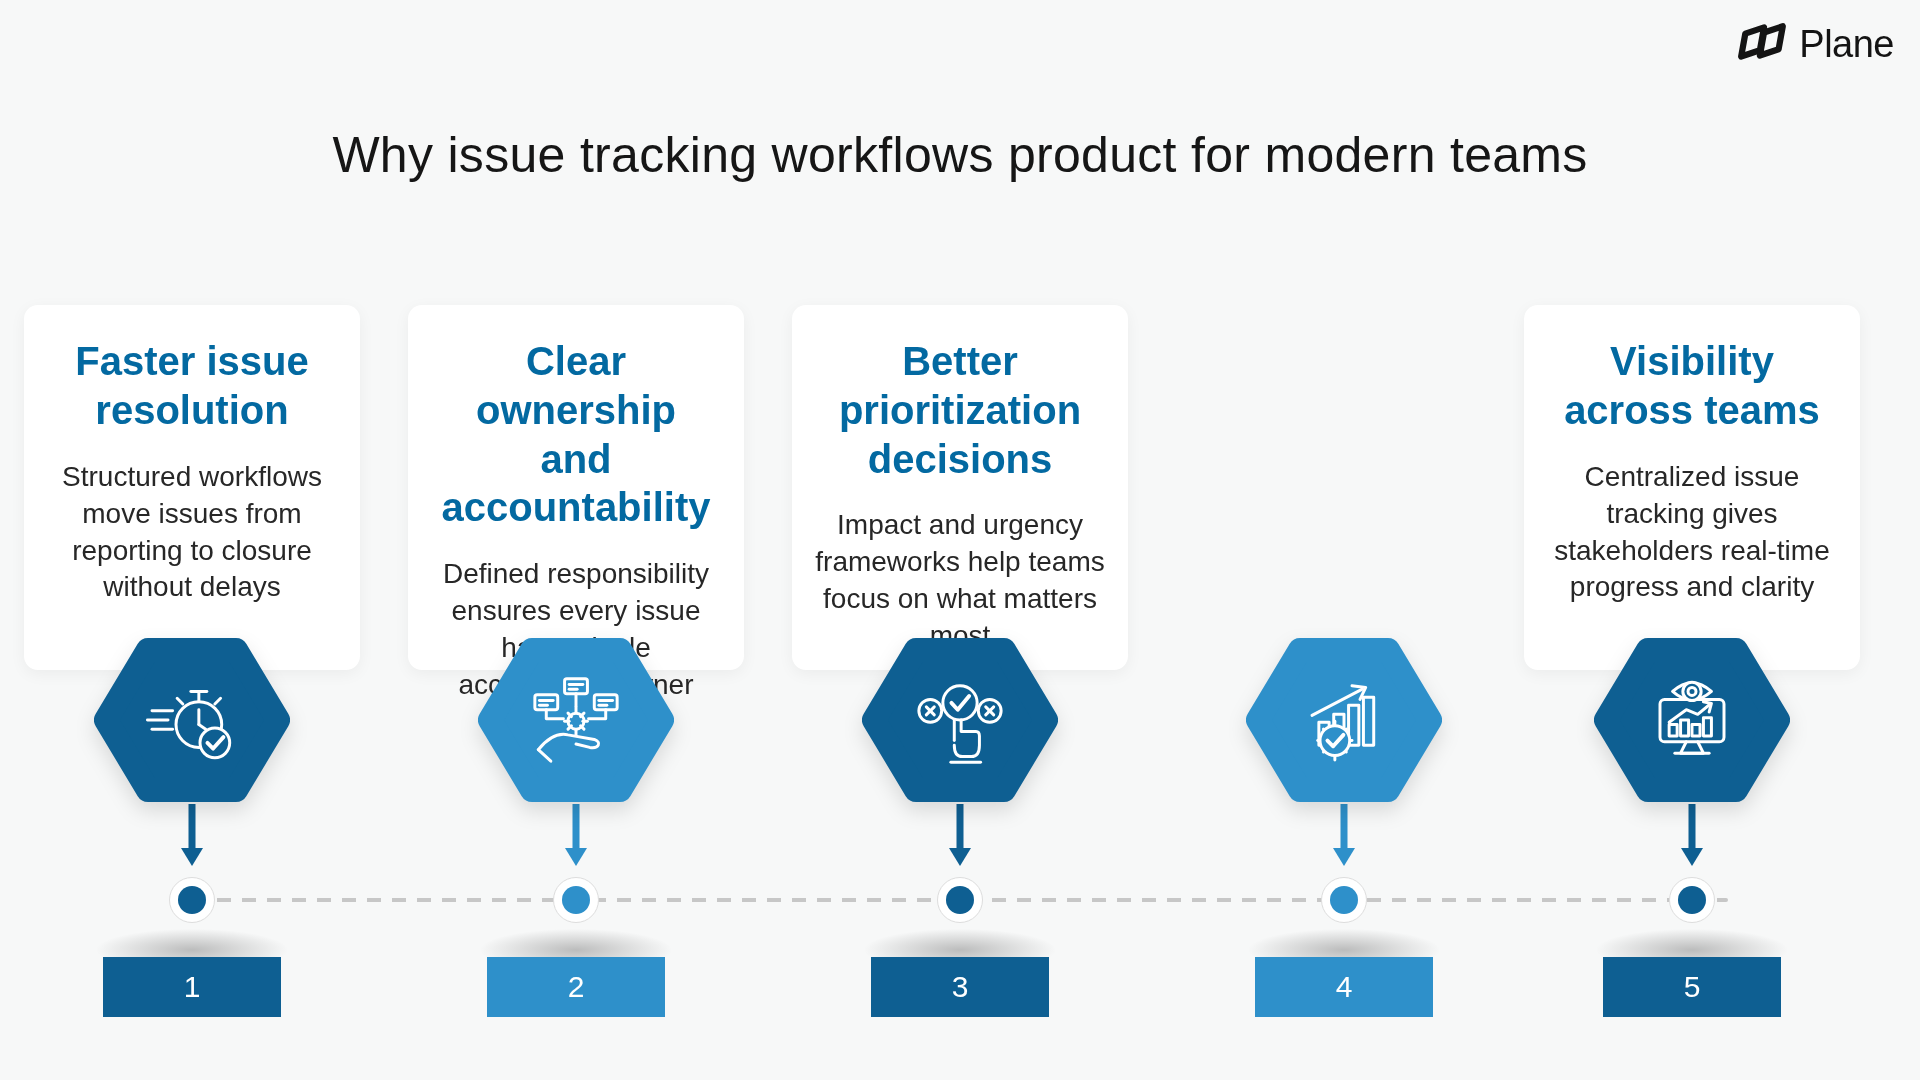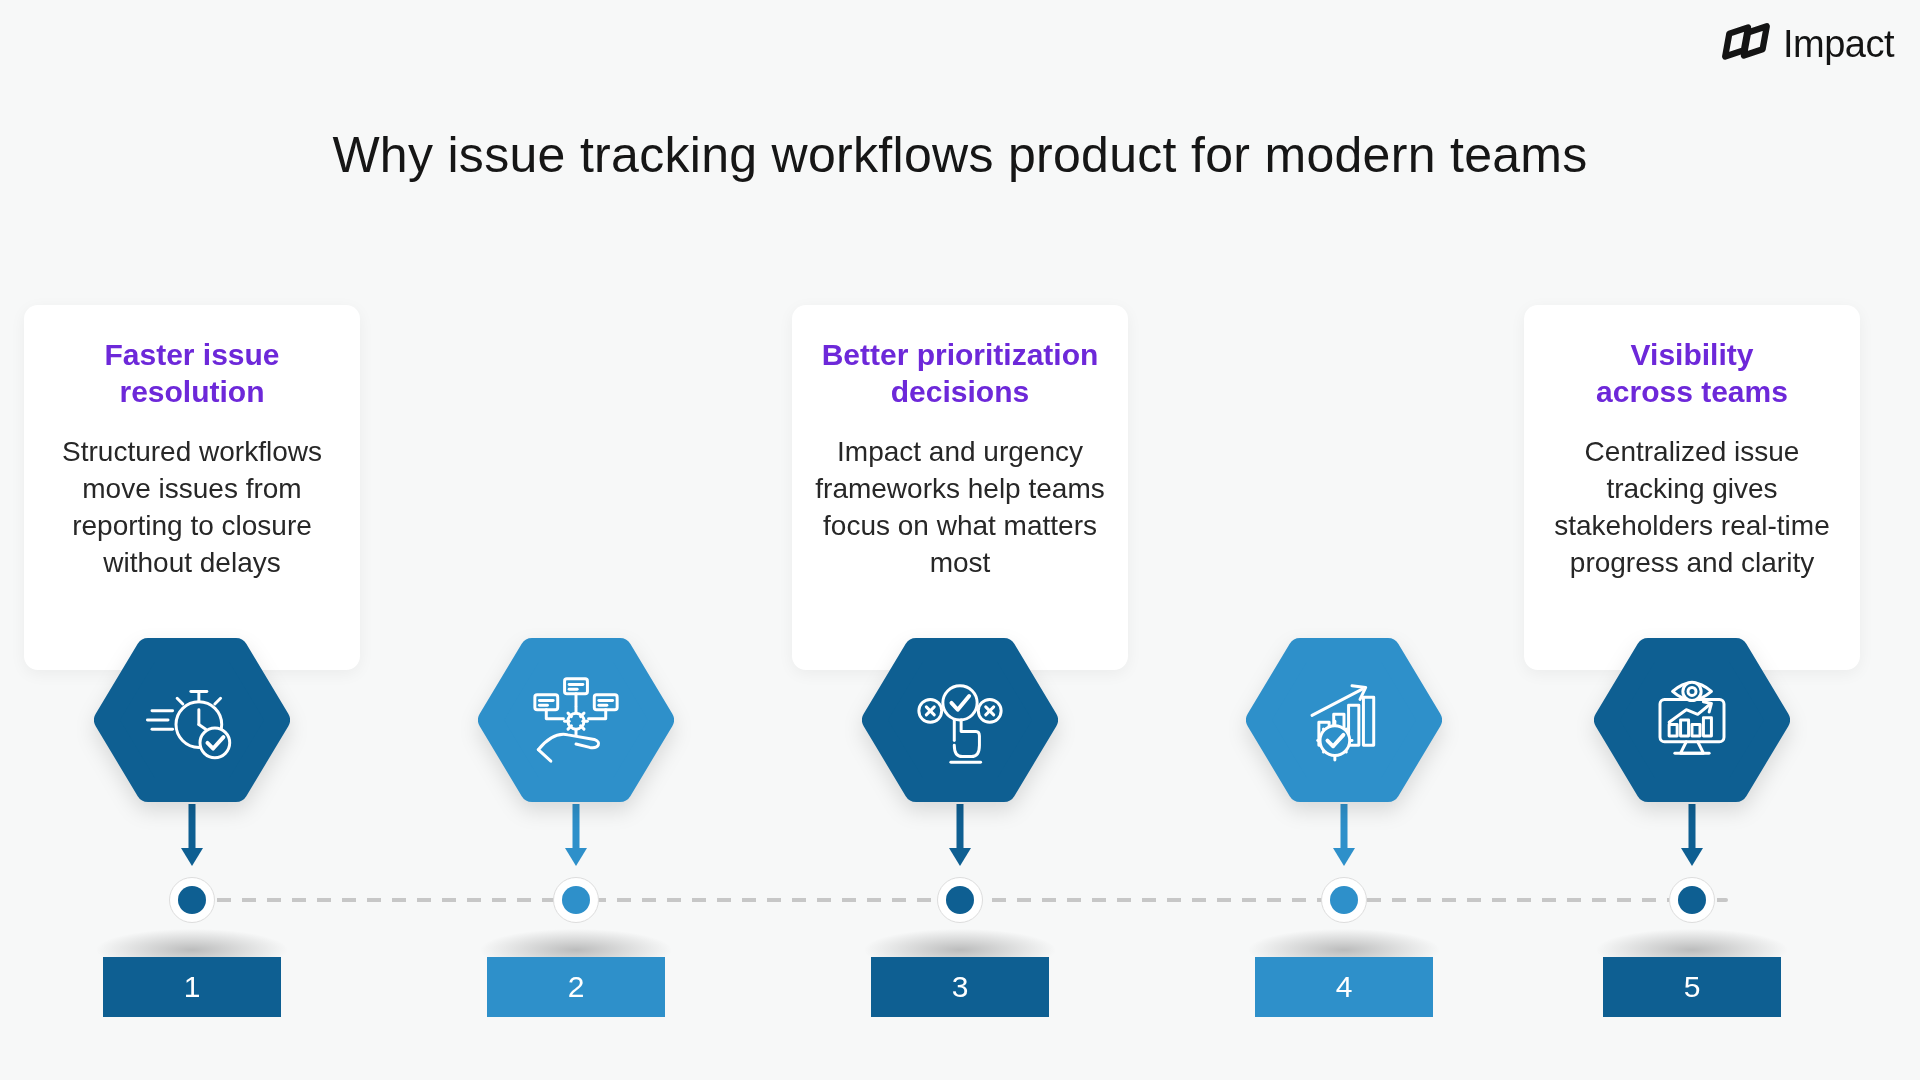--- a/index.html
+++ b/index.html
@@ -21,21 +21,21 @@
   [data-tone="dark"]  { --tone:#0e5f92; }
   [data-tone="light"] { --tone:#2e90ca; }
 
   
   .col { position:absolute; top:0; width:384px; height:100%; z-index:2; }
   .col0 { left:0; } .col1 { left:384px; } .col2 { left:768px; } .col3 { left:1152px; } .col4 { left:1500px;text-decoration:underline; }
 
   .card { position:absolute; top:305px; left:24px; width:336px; height:365px;
           background:#ffffff; border-radius:14px; box-shadow:0 4px 16px rgba(0,0,0,0.05);
           padding:32px 22px 0 22px; text-align:center; }
-  .card-title { font-size:30px; font-weight:600; color:#6d28d9; line-height:1.22;
+  .card-title { font-size:40px; font-weight:600; color:#0369a1; line-height:1.22;
                 white-space:pre-line; }
   .card-desc { margin-top:24px; font-size:28px; font-weight:400; color:#272727;
                line-height:1.32; }
 
   .hex-wrap { position:absolute; top:636px; left:92px; width:200px; height:168px; z-index:3;
               filter:drop-shadow(0 9px 10px rgba(0,0,0,0.12)); }
   .hex-shape { fill:var(--tone); stroke:var(--tone); stroke-width:24; stroke-linejoin:round; }
   .icon { position:absolute; top:36px; left:52px; width:96px; height:96px; }
   .icon * { stroke:#ffffff; stroke-width:2.6; fill:none; stroke-linecap:round; stroke-linejoin:round; }
   .icon .cut { fill:var(--tone); }
@@ -63,21 +63,21 @@
 </head>
 <body>
 
 <div class="stage">
 
   <div class="logo">
     <svg class="logo-mark" viewBox="0 0 50 42">
       <path d="M8 11 L26 5 L22 27 L4 33 Z" fill="none" stroke="#141414" stroke-width="6" stroke-linejoin="round"></path>
       <path d="M26 10 L44 4 L40 26 L22 32 Z" fill="#f7f8f8" stroke="#141414" stroke-width="6" stroke-linejoin="round"></path>
     </svg>
-    <span class="logo-text">Impact</span>
+    <span class="logo-text">Plane</span>
   </div>
 
   <div class="main-title">Why issue tracking workflows product for modern teams</div>
 
   <div class="timeline"></div>
 
   <div class="col col0" data-tone="dark">
     <div class="card">
       <div class="card-title">Faster issue
 resolution</div>
@@ -109,20 +109,25 @@
     <div class="dot">
         <div class="dot-inner"></div>
       </div>
     <div class="numbox-shadow"></div>
     <div class="numbox">
       <span class="numbox-label">1</span>
     </div>
   </div>
 
   <div class="col col1" data-tone="light">
+    <div class="card">
+      <div class="card-title">Clear ownership
+and accountability</div>
+      <div class="card-desc">Defined responsibility ensures every issue has a single accountable owner</div>
+    </div>
     <div class="hex-wrap">
       <svg viewBox="0 0 200 168" width="200" height="168">
         <polygon class="hex-shape" points="14,84 56,14 144,14 186,84 144,154 56,154"></polygon>
       </svg>
       <svg class="icon" viewBox="0 0 84 84">
         <rect x="6" y="20" width="20" height="13" rx="2"></rect>
           <path d="M10 25 H22"></path>
           <path d="M10 29 H17"></path>
         <rect x="32" y="6" width="20" height="13" rx="2"></rect>
           <path d="M36 11 H48"></path>

